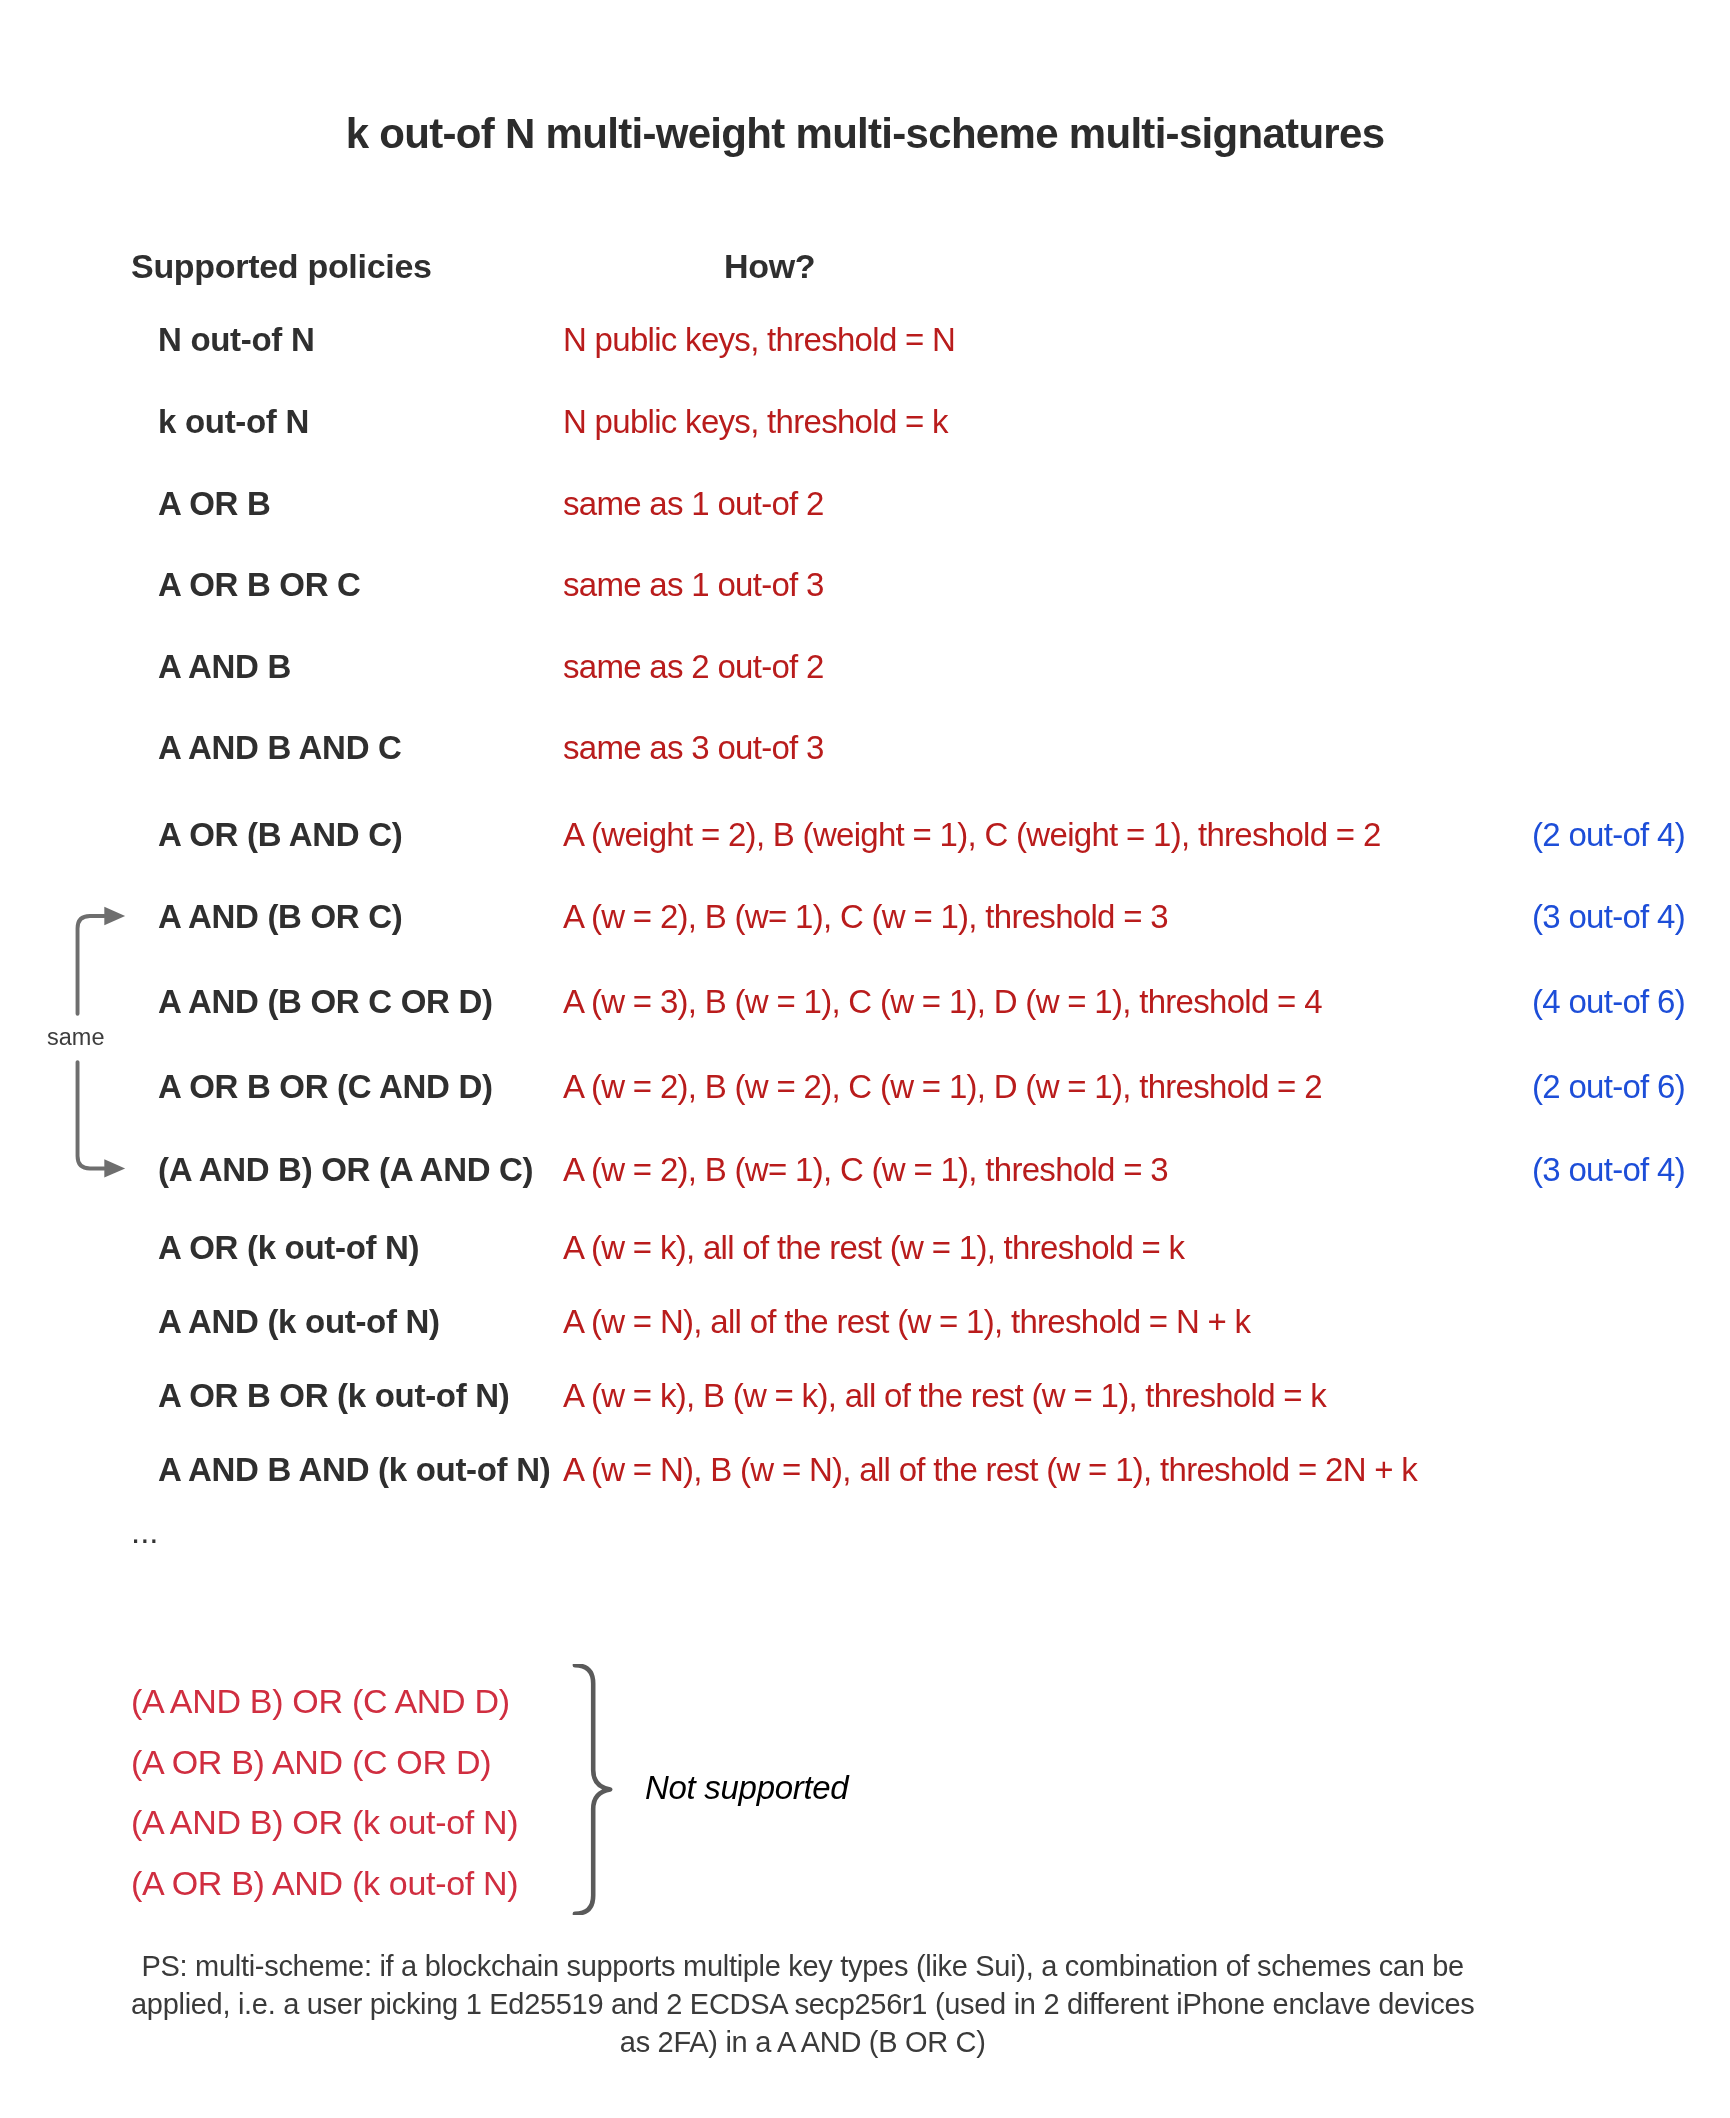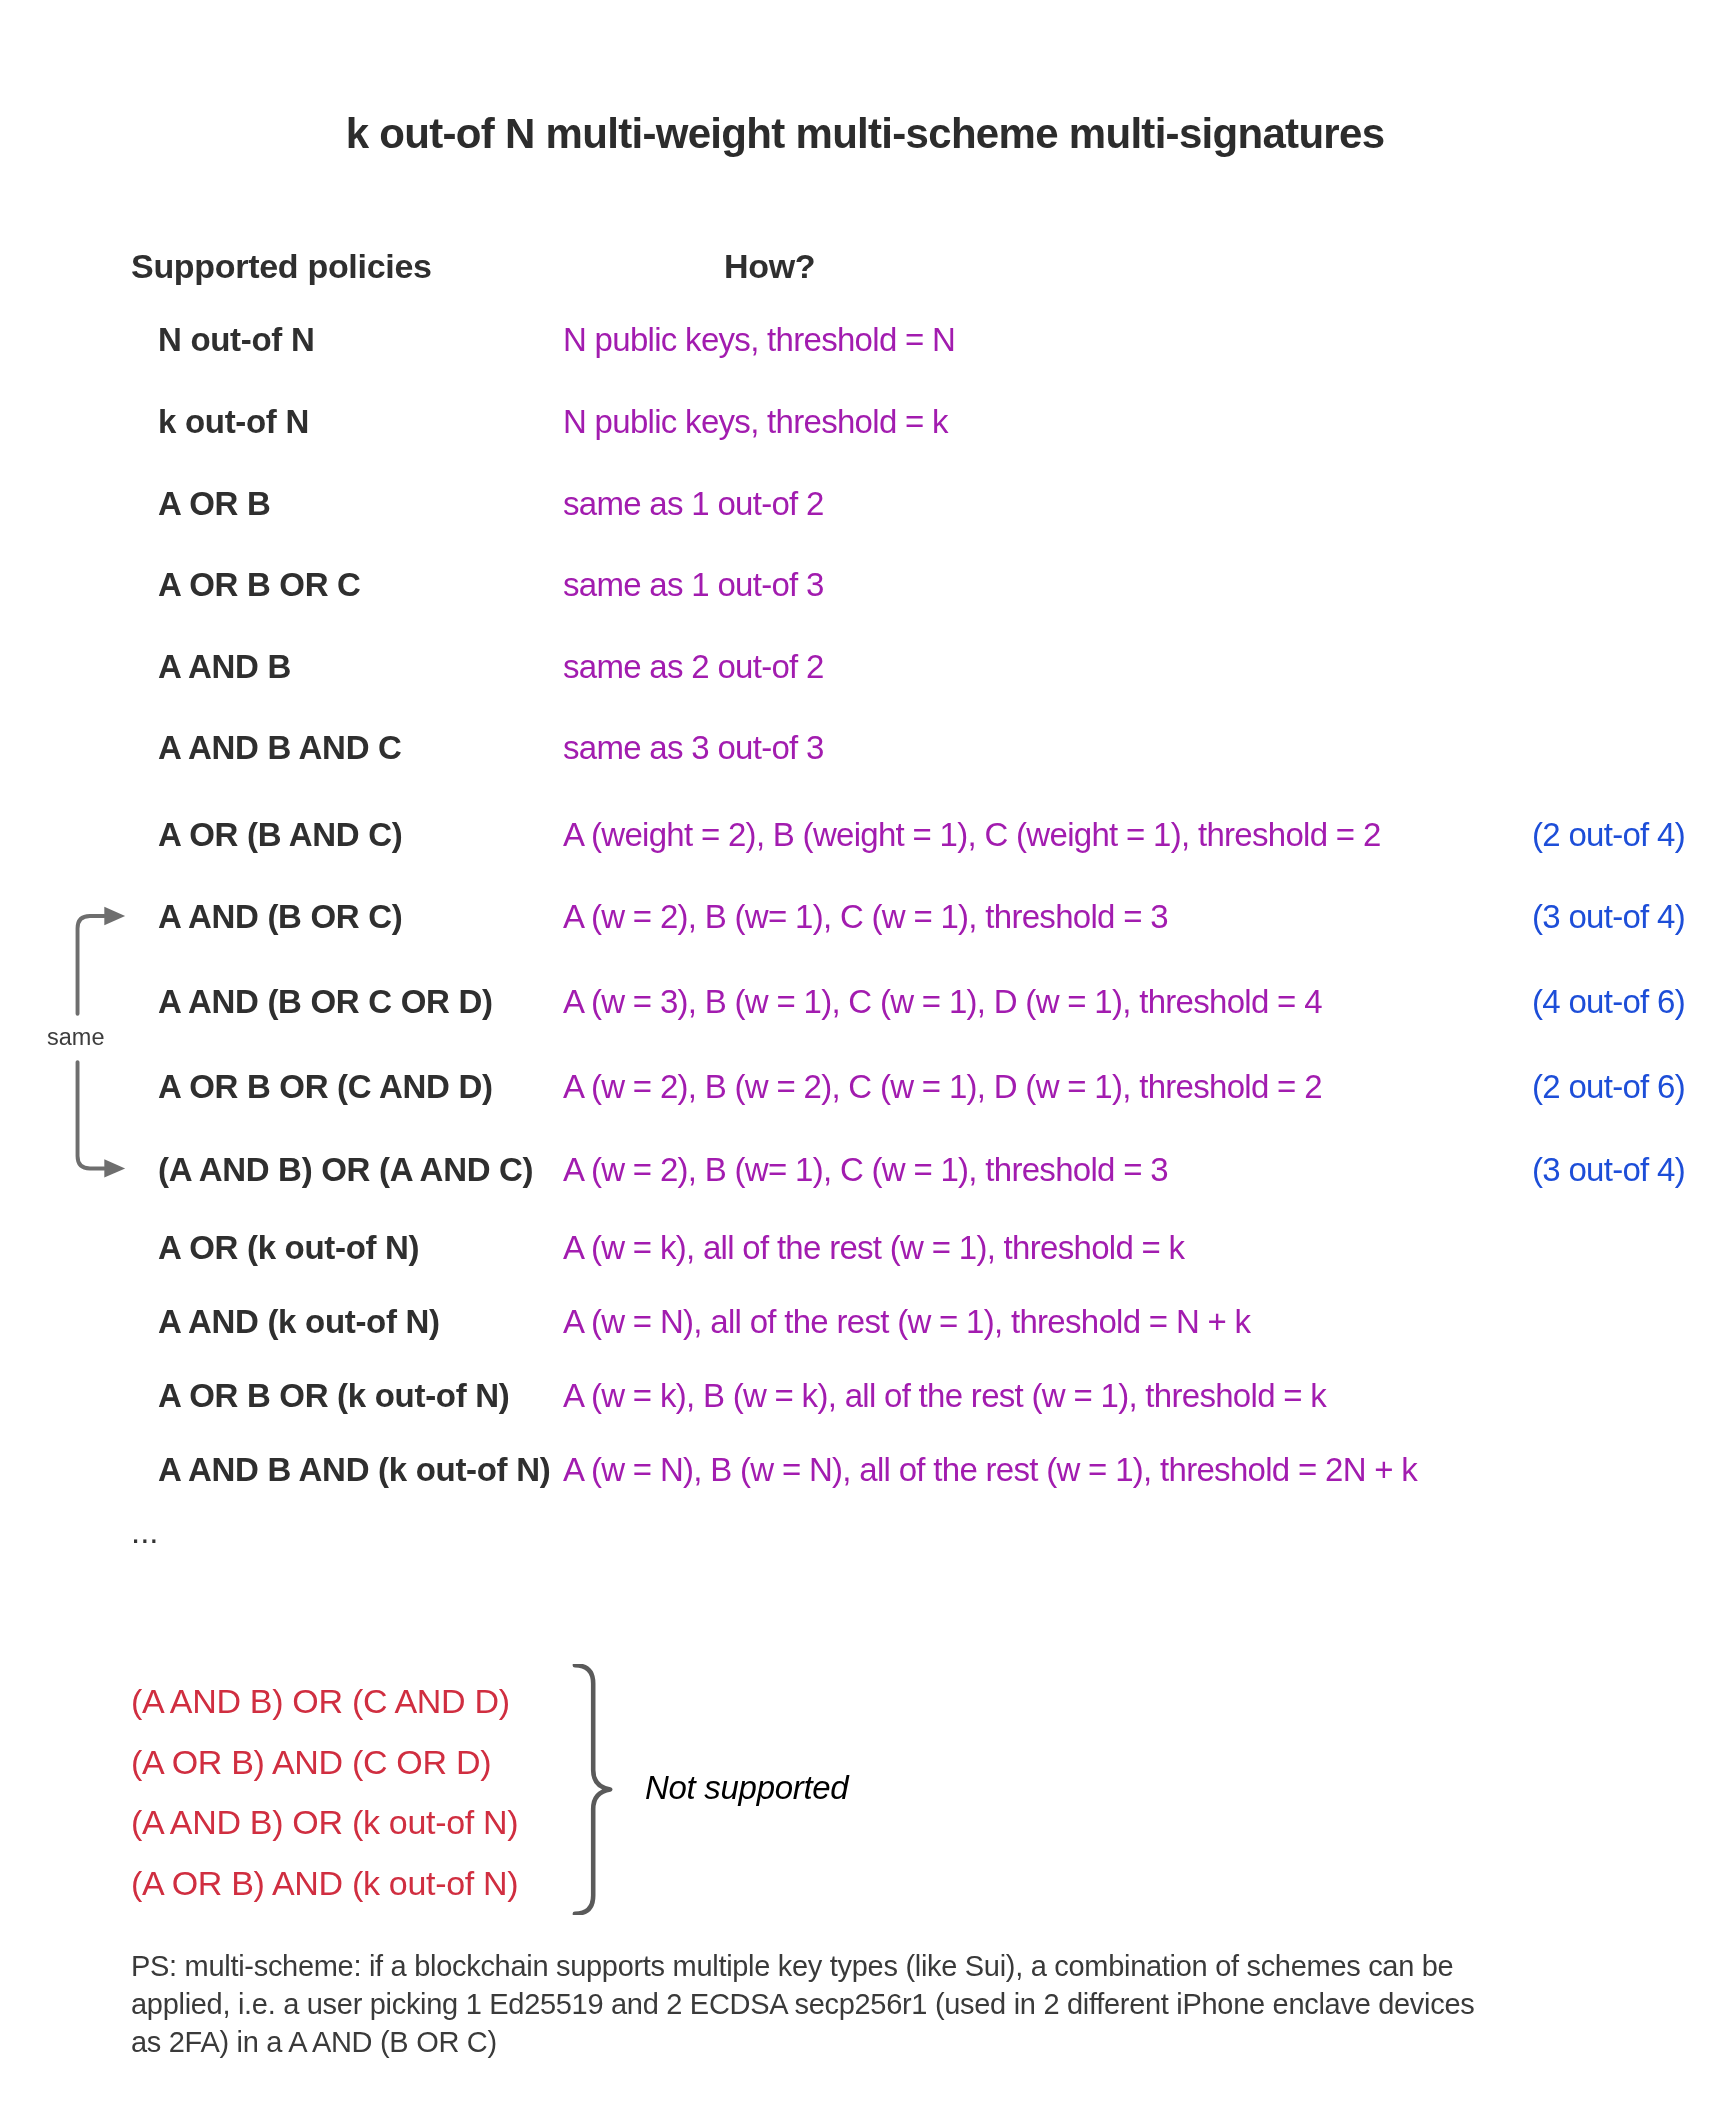--- a/index.html
+++ b/index.html
@@ -25,21 +25,21 @@
   .col-header.policies{left:131px;}
   .col-header.how{left:724px;}
   .row{position:absolute; left:0; right:0; height:37px;}
   .policy{
     position:absolute; left:131px; top:0;
     font-size:33px; font-weight:bold; color:#2f2f2f;
     letter-spacing:-0.3px; white-space:nowrap; line-height:37px;margin-left:27px;
   }
   .how-cell{
     position:absolute; left:563px; top:0;
-    font-size:33px; color:#a21caf;
+    font-size:33px; color:#b91c1c;
     letter-spacing:-0.7px; white-space:nowrap; line-height:37px;
   }
   .note-cell{
     position:absolute; right:45px; top:0;
     font-size:33px; color:#1d4ed8;
     letter-spacing:-0.7px; white-space:nowrap; line-height:37px;
   }
   .ellipsis{
     position:absolute; left:131px; top:1513px;
     font-size:33px; color:#333333; line-height:37px;
@@ -62,20 +62,21 @@
   .brace-svg{position:absolute; left:567px; top:1664px;}
   .not-supported{
     position:absolute; left:645px; top:1768px;
     font-size:33px; color:#000000; letter-spacing:-0.3px;
     white-space:nowrap; line-height:39px;font-style:italic;
   }
   .ps{
     position:absolute; left:131px; top:1947px;
     font-size:29px; color:#3a3a3a; letter-spacing:-0.3px;
     line-height:38px;
+    text-align:center;
   }
 </style>
 </head>
 <body>
 
 <div id="canvas">
 
   <div class="title">k out-of N multi-weight multi-scheme multi-signatures</div>
 
   <div class="col-header policies">Supported policies</div>

